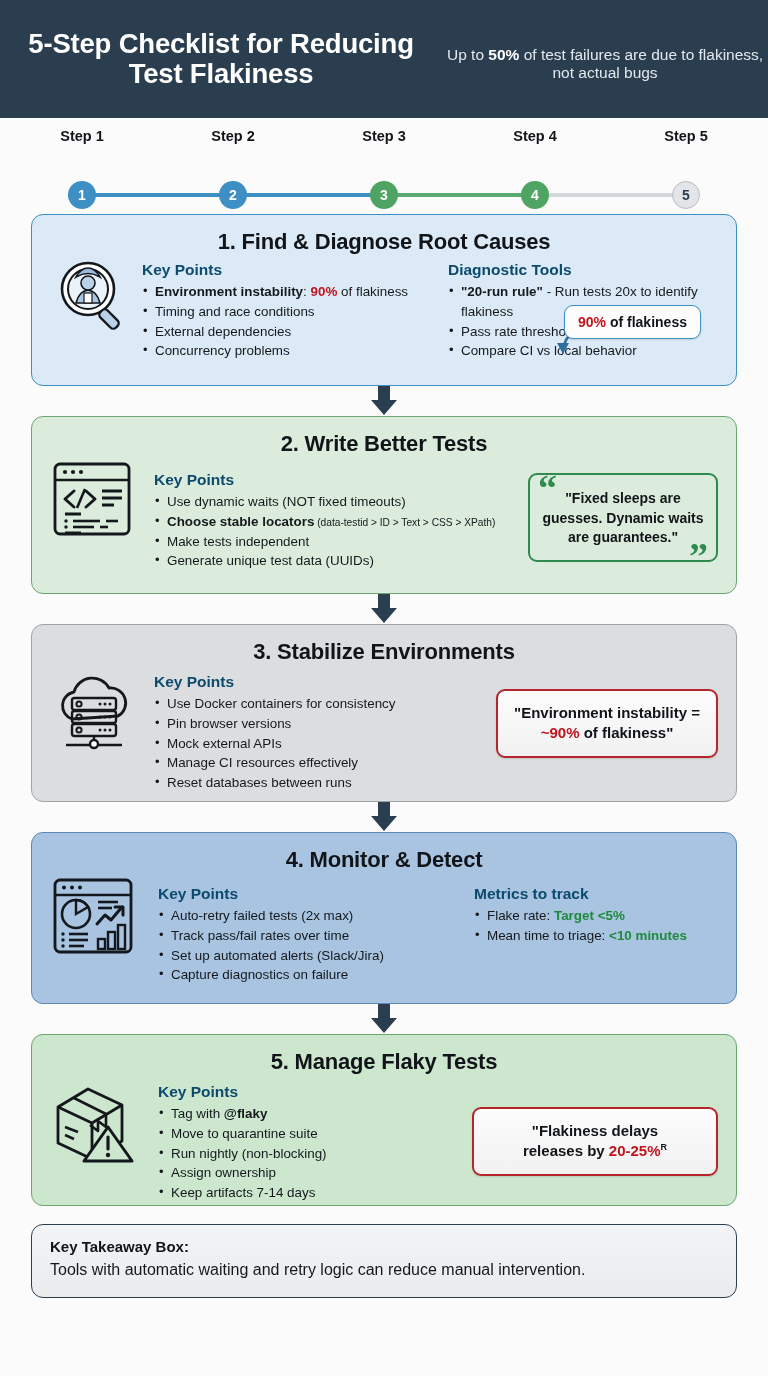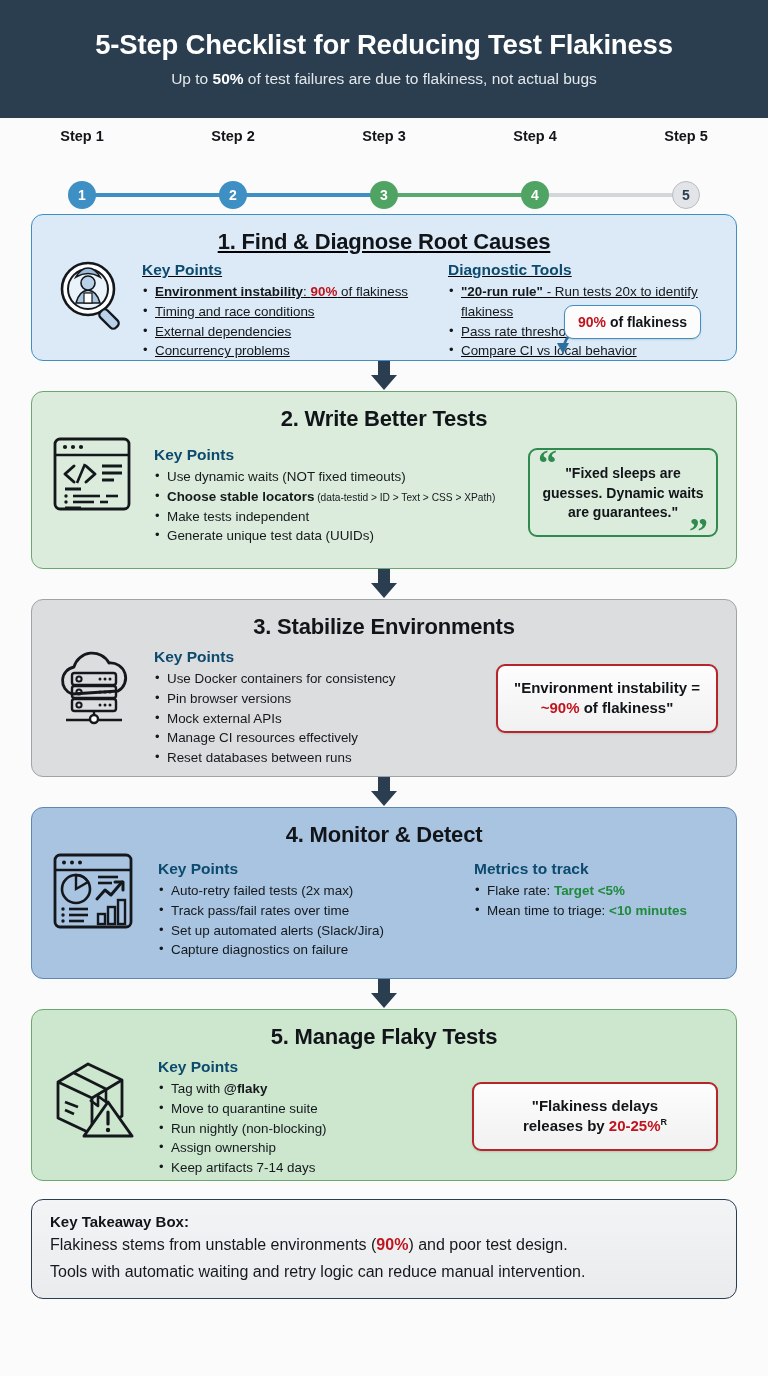--- a/index.html
+++ b/index.html
@@ -7,21 +7,21 @@
     width:768px; height:1376px;
     background:#ffffff;
     font-family:"Liberation Sans", sans-serif;
     overflow:hidden;
   }
   .page { position:relative; width:768px; height:1376px; background:#fbfbfb; }
 
   
   .header {
     background:#2b3e50; width:768px; height:118px;
-    display:flex; flex-direction:column; align-items:center; justify-content:center;
+    display:flex; align-items:center; justify-content:center;
   }
   .header h1 {
     color:#ffffff; font-size:27.5px; font-weight:bold; letter-spacing:-0.2px;
     line-height:1.1; text-align:center;
   }
   .header .sub {
     color:#e3e8ec; font-size:15.5px; margin-top:9px; text-align:center; font-weight:400;
   }
   .header .sub b { color:#ffffff; font-weight:bold; }
 
@@ -145,21 +145,21 @@
         </div>
       <div class="dotwrap">
           <div class="dot" style="background:#4fa464;">4</div>
         </div>
       <div class="dotwrap">
           <div class="dot gray">5</div>
         </div>
     </div>
   </div>
 
-  <div class="card" style="background:#dbeaf6;border-color:#3d8fc4;height:147px;text-decoration:underline;">
+  <div class="card" style="background:#dbeaf6;border-color:#3d8fc4;height:172px;">
     <div class="card-title">1. Find &amp; Diagnose Root Causes</div>
     <div class="card-body">
       <div class="icon-col" style="position:absolute;left:14px;top:0px;width:92px;">
         <svg width="76" height="74" viewBox="0 0 76 74">
           <circle cx="34" cy="30" r="26" fill="#ffffff" stroke="#14181c" stroke-width="2.6"></circle>
           <circle cx="34" cy="30" r="20" fill="#eaf2fa" stroke="#14181c" stroke-width="2"></circle>
           <path d="M22 44 q3-12 12-13 q9 1 12 13z" fill="#a9c6e2" stroke="#14181c" stroke-width="1.6"></path>
           <circle cx="34" cy="24" r="7" fill="#b9d2ea" stroke="#14181c" stroke-width="1.6"></circle>
           <path d="M22 18 q12-7 24 0 q-5-9-12-9 q-7 0-12 9z" fill="#9dbcda" stroke="#14181c" stroke-width="1.6"></path>
           <rect x="30" y="34" width="8" height="10" fill="#ffffff" stroke="#14181c" stroke-width="1.2"></rect>
@@ -395,17 +395,16 @@
           </div>
         </div>
       </div>
     </div>
   </div>
 
   <div style="height:18px;"></div>
 
   <div class="takeaway">
     <div class="tt">Key Takeaway Box:</div>
-    <div class="tl"><span>Flakiness stems from unstable environments (</span><b class="red">90%</b><span>) and poor test design.</span></div>
     <div class="tl">Tools with automatic waiting and retry logic can reduce manual intervention.</div>
   </div>
 
 </div>
 
 </body></html>

